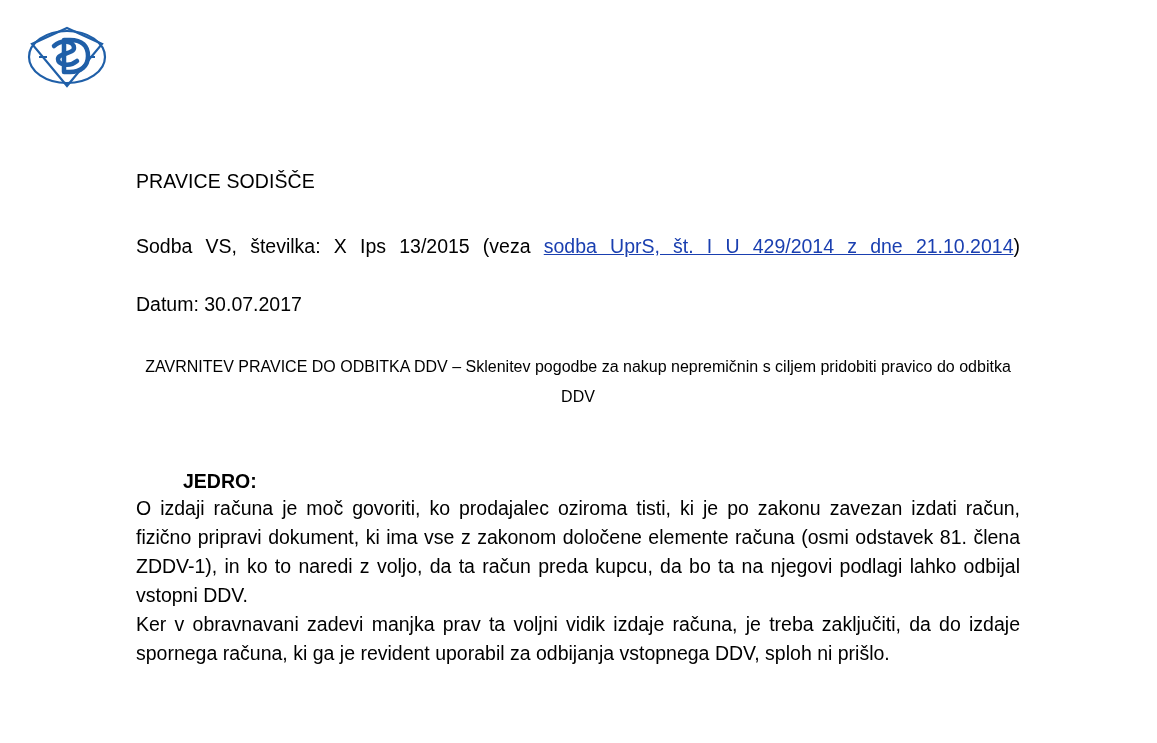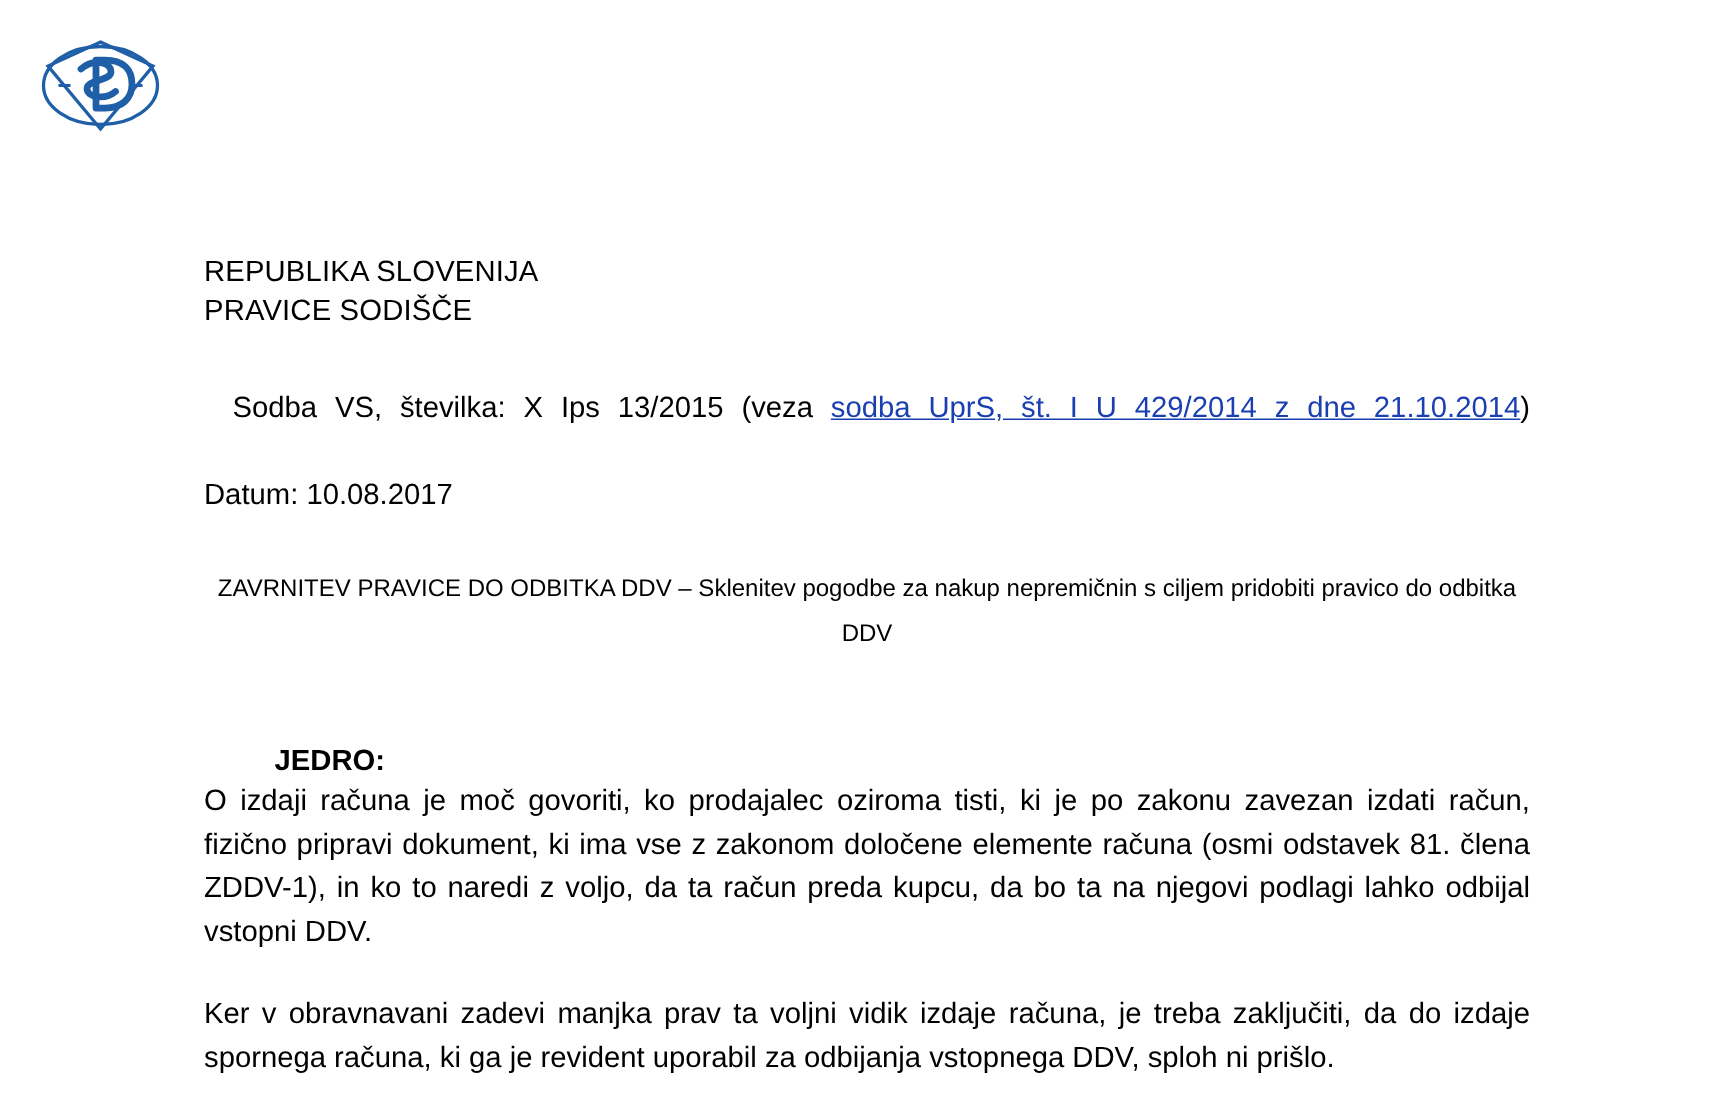--- a/index.html
+++ b/index.html
@@ -43,21 +43,20 @@
   }
   .meta-block {
     margin-top: 38px;
     font-size: 19.5px;
     line-height: 28px;
     text-align: justify;
     text-justify: inter-word;
   }
   .meta-line {
     text-align: justify;
-    margin-left: 19px;
   }
   .meta-line:after {
     content: "";
     display: inline-block;
     width: 100%;
   }
   a.ref-link {
     color: #1a3fb0;
     text-decoration: underline;
   }
@@ -81,48 +80,46 @@
     line-height: 26px;
     margin-left: 47px;
   }
   .para {
     font-size: 19.5px;
     line-height: 29px;
     text-align: justify;
     text-justify: inter-word;
   }
   .para.spaced {
-    margin-top: 26px;
   }
 </style>
 </head>
 <body>
 
 <div class="page">
 
   <div class="logo">
     <svg viewBox="0 0 82 66" width="82" height="66" xmlns="http://www.w3.org/2000/svg">
       <ellipse cx="41" cy="33" rx="38" ry="26" fill="none" stroke="#1f5fa8" stroke-width="2.2"></ellipse>
       <path d="M41 4 L76 20 L41 62 L6 20 Z" fill="none" stroke="#1f5fa8" stroke-width="2.2"></path>
       <path d="M28 22 c8,-7 20,-5 20,2 c0,6 -16,5 -16,11 c0,6 12,8 19,2" fill="none" stroke="#1f5fa8" stroke-width="4.5" stroke-linecap="round"></path>
       <path d="M44 16 c12,0 18,6 18,16 c0,10 -7,16 -18,16 l-6,0 l0,-32 Z" fill="none" stroke="#1f5fa8" stroke-width="4.5" stroke-linejoin="round"></path>
       <path d="M13 33 h8 M61 33 h8" stroke="#1f5fa8" stroke-width="2"></path>
     </svg>
   </div>
 
   <div class="content">
 
     <div class="header-block">
-      <div>REPUBLIKA SLOVENIJA</div>
       <div>PRAVICE SODIŠČE</div>
     </div>
 
     <div class="meta-block">
       <div class="meta-line"><span>Sodba VS, številka: X Ips 13/2015 (veza </span><a class="ref-link" href="#">sodba UprS, št. I U 429/2014 z dne 21.10.2014</a><span>)</span></div>
-      <div class="date-line">Datum: 10.08.2017</div>
+      <div class="date-line">Datum: 30.07.2017</div>
     </div>
 
     <div class="title">ZAVRNITEV PRAVICE DO ODBITKA DDV – Sklenitev pogodbe za nakup nepremičnin s ciljem pridobiti pravico do odbitka DDV</div>
 
     <div class="jedro-label">JEDRO:</div>
     <div class="para">O izdaji računa je moč govoriti, ko prodajalec oziroma tisti, ki je po zakonu zavezan izdati račun, fizično pripravi dokument, ki ima vse z zakonom določene elemente računa (osmi odstavek 81. člena ZDDV-1), in ko to naredi z voljo, da ta račun preda kupcu, da bo ta na njegovi podlagi lahko odbijal vstopni DDV.</div>
     <div class="para spaced">Ker v obravnavani zadevi manjka prav ta voljni vidik izdaje računa, je treba zaključiti, da do izdaje spornega računa, ki ga je revident uporabil za odbijanja vstopnega DDV, sploh ni prišlo.</div>
 
   </div>
 </div>

